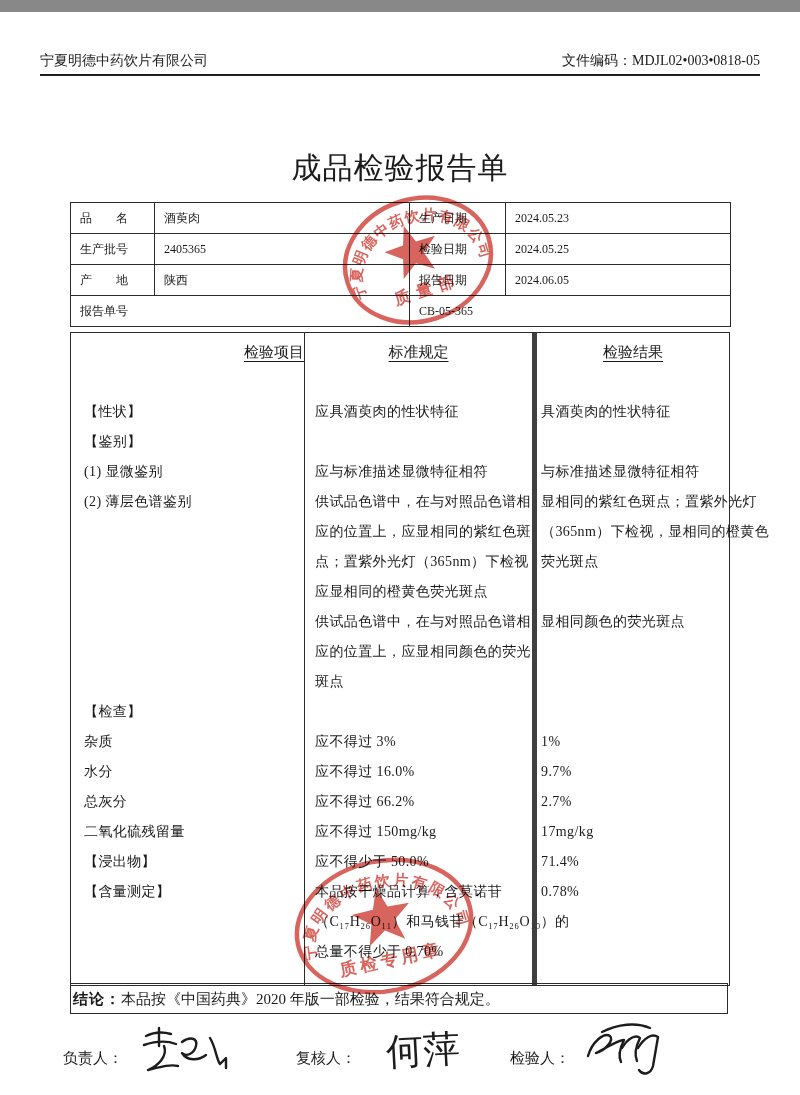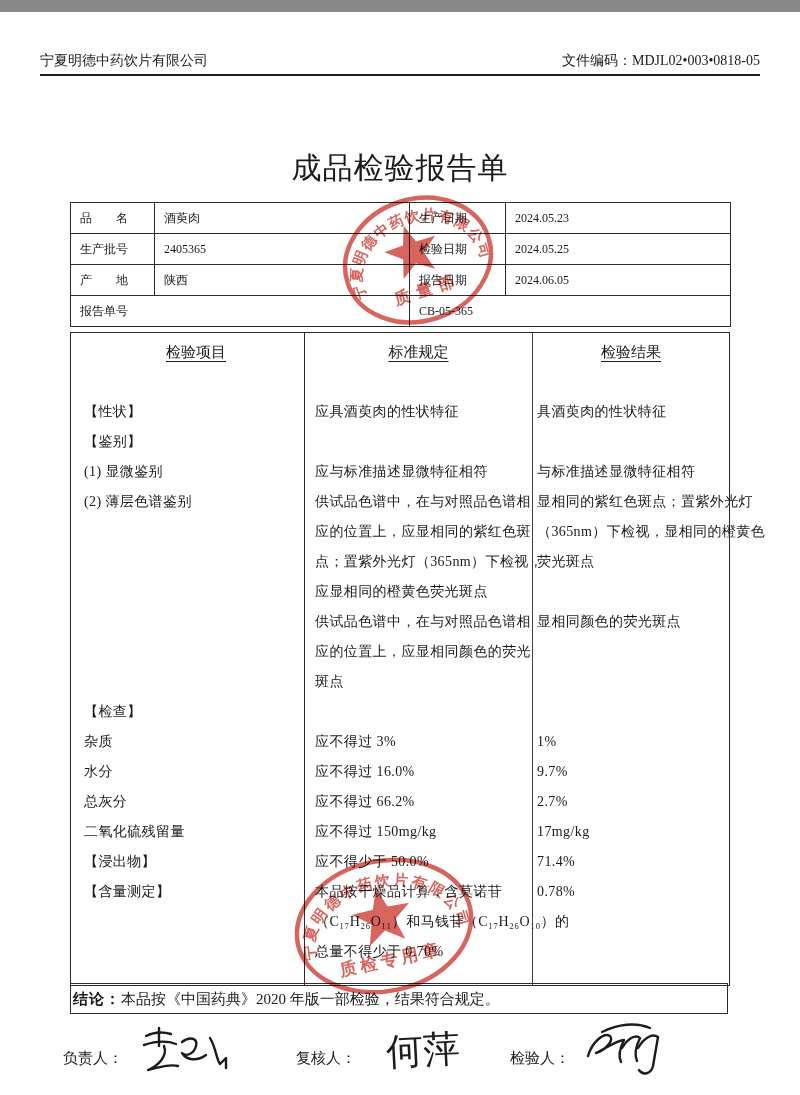--- a/index.html
+++ b/index.html
@@ -22,24 +22,24 @@
   .info-table{position:absolute;left:70px;top:190px;width:660px;border-collapse:collapse;table-layout:fixed;}
   .info-table td{
     border:1px solid #2b2b2b;height:30px;font-size:12px;padding:0 0 0 9px;vertical-align:middle;
     white-space:nowrap;overflow:visible;
   }
   
   .result-table{position:absolute;left:70px;top:320px;width:658px;height:652px;border:1px solid #2b2b2b;}
   .rcol{position:absolute;top:0;bottom:0;padding-top:4px;box-sizing:border-box;}
   .rcol-item{left:0;width:233px;}
   .rcol-standard{left:233px;width:228px;border-left:1px solid #2b2b2b;}
-  .rcol-result{left:461px;width:197px;border-left:1px solid #404040;}
+  .rcol-result{left:461px;width:197px;border-left:5px solid #404040;}
   .th-line{height:30px;line-height:30px;font-size:15px;}
   .th-line span{text-decoration:underline;text-underline-offset:4px;}
-  .rcol-item .th-line{padding-left:17px;text-align:center;}
+  .rcol-item .th-line{padding-left:17px;text-align:right;}
   .rcol-standard .th-line,.rcol-result .th-line{text-align:center;}
   .ln{height:30px;line-height:30px;font-size:14px;letter-spacing:0.4px;white-space:nowrap;overflow:visible;}
   .rcol-item .ln{padding-left:13px;}
   .rcol-standard .ln{padding-left:10px;}
   .rcol-result .ln{padding-left:4px;}
   
   .conclusion-row{
     position:absolute;left:70px;top:971px;width:658px;height:31px;border:1px solid #2b2b2b;
     line-height:31px;font-size:15px;padding-left:2px;box-sizing:border-box;white-space:nowrap;
   }

